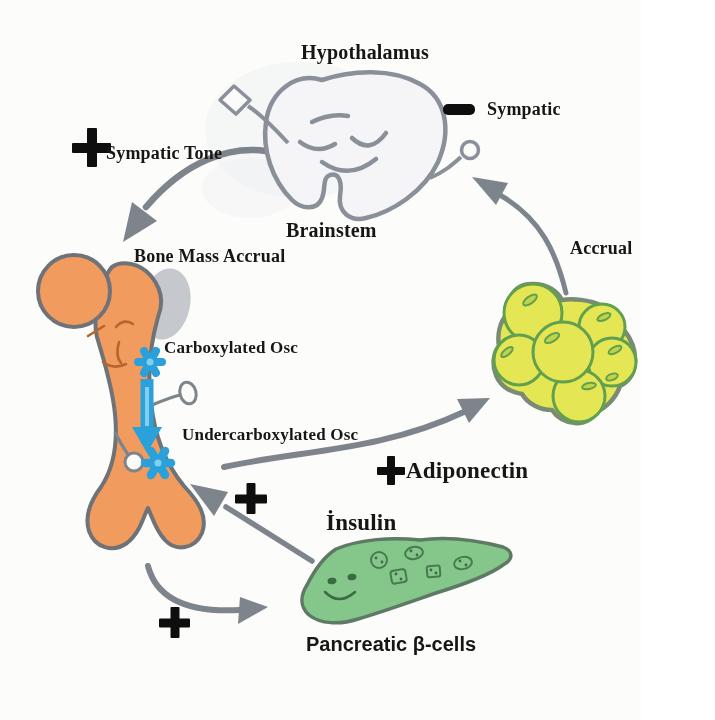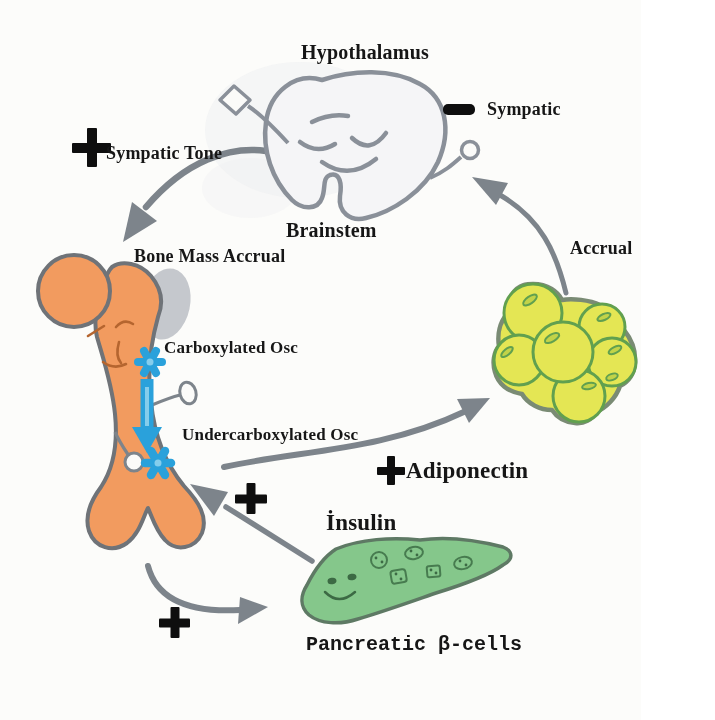--- a/index.html
+++ b/index.html
@@ -6,21 +6,21 @@
   .stage{
     position:relative;width:641px;height:720px;overflow:hidden;
     background:#FCFCFA;
     font-family:"Liberation Serif",serif;
   }
   .layer{position:absolute;left:0;top:0;}
   .lbl{
     position:absolute;font-weight:bold;color:#161616;white-space:nowrap;
     font-family:"Liberation Serif",serif;letter-spacing:.2px;
   }
-  .lbl-sans{font-family:Liberation Mono, monospace;letter-spacing:0;}
+  .lbl-sans{font-family:Liberation Sans, sans-serif;letter-spacing:0;}
   .plus{position:absolute;}
   .plus::before,.plus::after{content:"";position:absolute;background:#0e0e0e;border-radius:1px;}
   .plus::before{left:0;top:50%;width:100%;height:var(--t);transform:translateY(-50%);}
   .plus::after{top:0;left:50%;height:100%;width:var(--t);transform:translateX(-50%);}
   .minus{position:absolute;background:#0e0e0e;border-radius:5px;}
 </style>
 </head>
 <body>
 
 <div class="stage">

